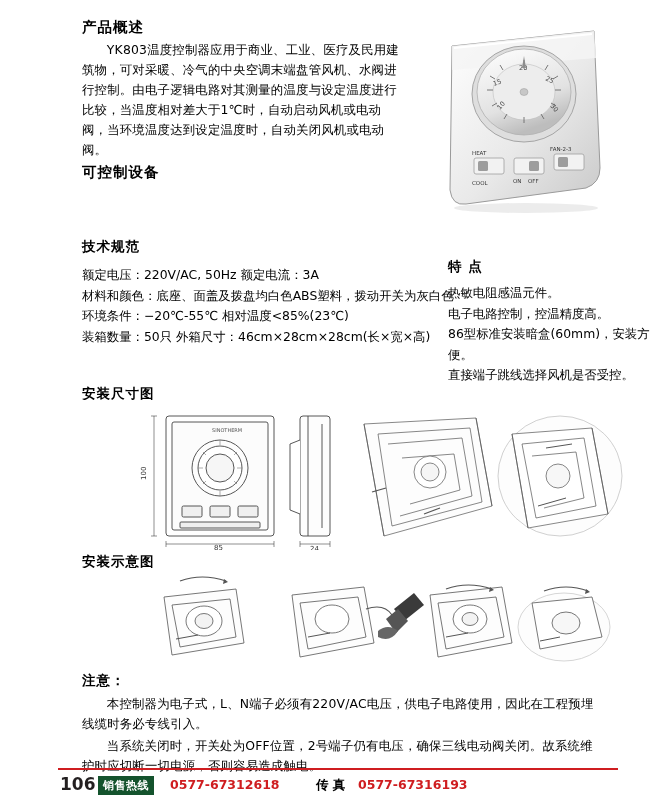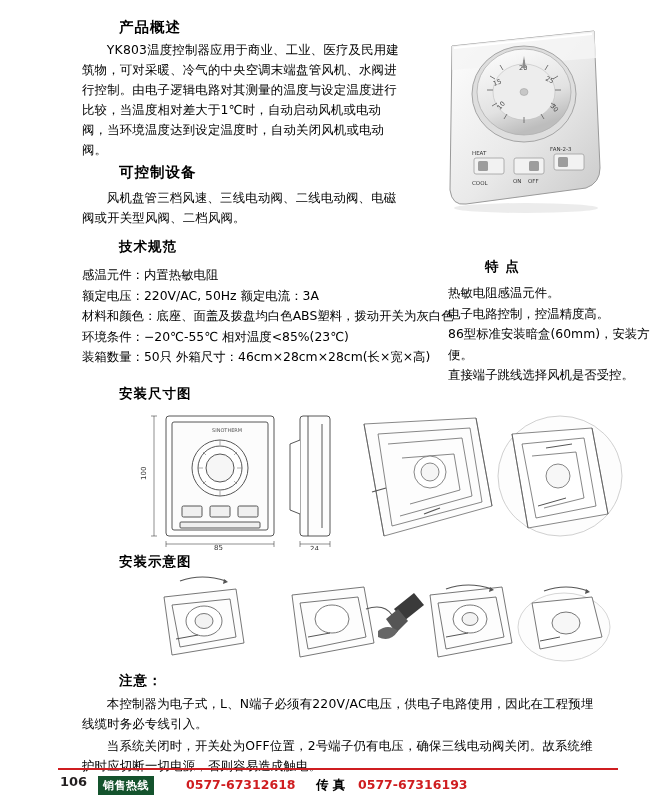--- a/index.html
+++ b/index.html
@@ -20,21 +20,20 @@
     width: 661px;
     height: 805px;
   }
 
   
   .h2 {
     font-size: 14.5px;
     font-weight: bold;
     letter-spacing: 1px;
     color: #000;
-    margin-left: 37px;
   }
   .h2.small {
     font-size: 13.5px;
   }
   .body-text {
     font-size: 12.4px;
     line-height: 20px;
     letter-spacing: 0.2px;
   }
   .indent {
@@ -87,37 +86,37 @@
   #footer .rule {
     position: absolute;
     left: 0; top: 0;
     width: 560px;
     height: 2px;
     background: #cf1d20;
   }
   #footer .pagenum {
     position: absolute;
     left: 2px; top: 6px;
-    font-size: 13px;
+    font-size: 17px;
     font-weight: bold;
     color: #231f20;
   }
   #footer .sales-badge {
     position: absolute;
     left: 40px; top: 8px;
     background: #14532d;
     color: #fff;
     font-size: 11px;
     font-weight: bold;
     padding: 2px 5px;
     letter-spacing: 0.5px;
   }
   #footer .sales-phone {
     position: absolute;
-    left: 128px; top: 9px;
+    left: 112px; top: 9px;
     font-size: 12.5px;
     color: #cf1d20;
     font-weight: bold;
     text-align: right;
   }
   #footer .fax-label {
     position: absolute;
     left: 258px; top: 9px;
     font-size: 12.5px;
     color: #000000;
@@ -135,27 +134,23 @@
 <body>
 
 <div class="page">
 
   <div class="h2" id="overview-heading">产品概述</div>
   <div class="body-text" id="overview-text">
     <p class="indent" style="margin:0 0 10px 0;">YK803温度控制器应用于商业、工业、医疗及民用建筑物，可对采暖、冷气的中央空调末端盘管风机、水阀进行控制。由电子逻辑电路对其测量的温度与设定温度进行比较，当温度相对差大于1℃时，自动启动风机或电动阀，当环境温度达到设定温度时，自动关闭风机或电动阀。</p>
   </div>
 
   <div class="h2" id="devices-heading">可控制设备</div>
-  <div class="body-text" id="devices-text">
-    <p class="indent" style="margin:0;">风机盘管三档风速、三线电动阀、二线电动阀、电磁阀或开关型风阀、二档风阀。</p>
-  </div>
 
   <div class="h2 small" id="spec-heading">技术规范</div>
   <div id="spec-block">
-    <div class="spec-line">感温元件：内置热敏电阻</div>
     <div class="spec-line">额定电压：220V/AC, 50Hz        额定电流：3A</div>
     <div class="spec-line">材料和颜色：底座、面盖及拨盘均白色ABS塑料，拨动开关为灰白色</div>
     <div class="spec-line">环境条件：−20℃-55℃        相对温度&lt;85%(23℃)</div>
     <div class="spec-line">装箱数量：50只        外箱尺寸：46cm×28cm×28cm(长×宽×高)</div>
   </div>
 
   <div class="h2 small" id="features-heading">特 点</div>
   <div id="features-block">
     <div class="spec-line">热敏电阻感温元件。</div>
     <div class="spec-line">电子电路控制，控温精度高。</div>

